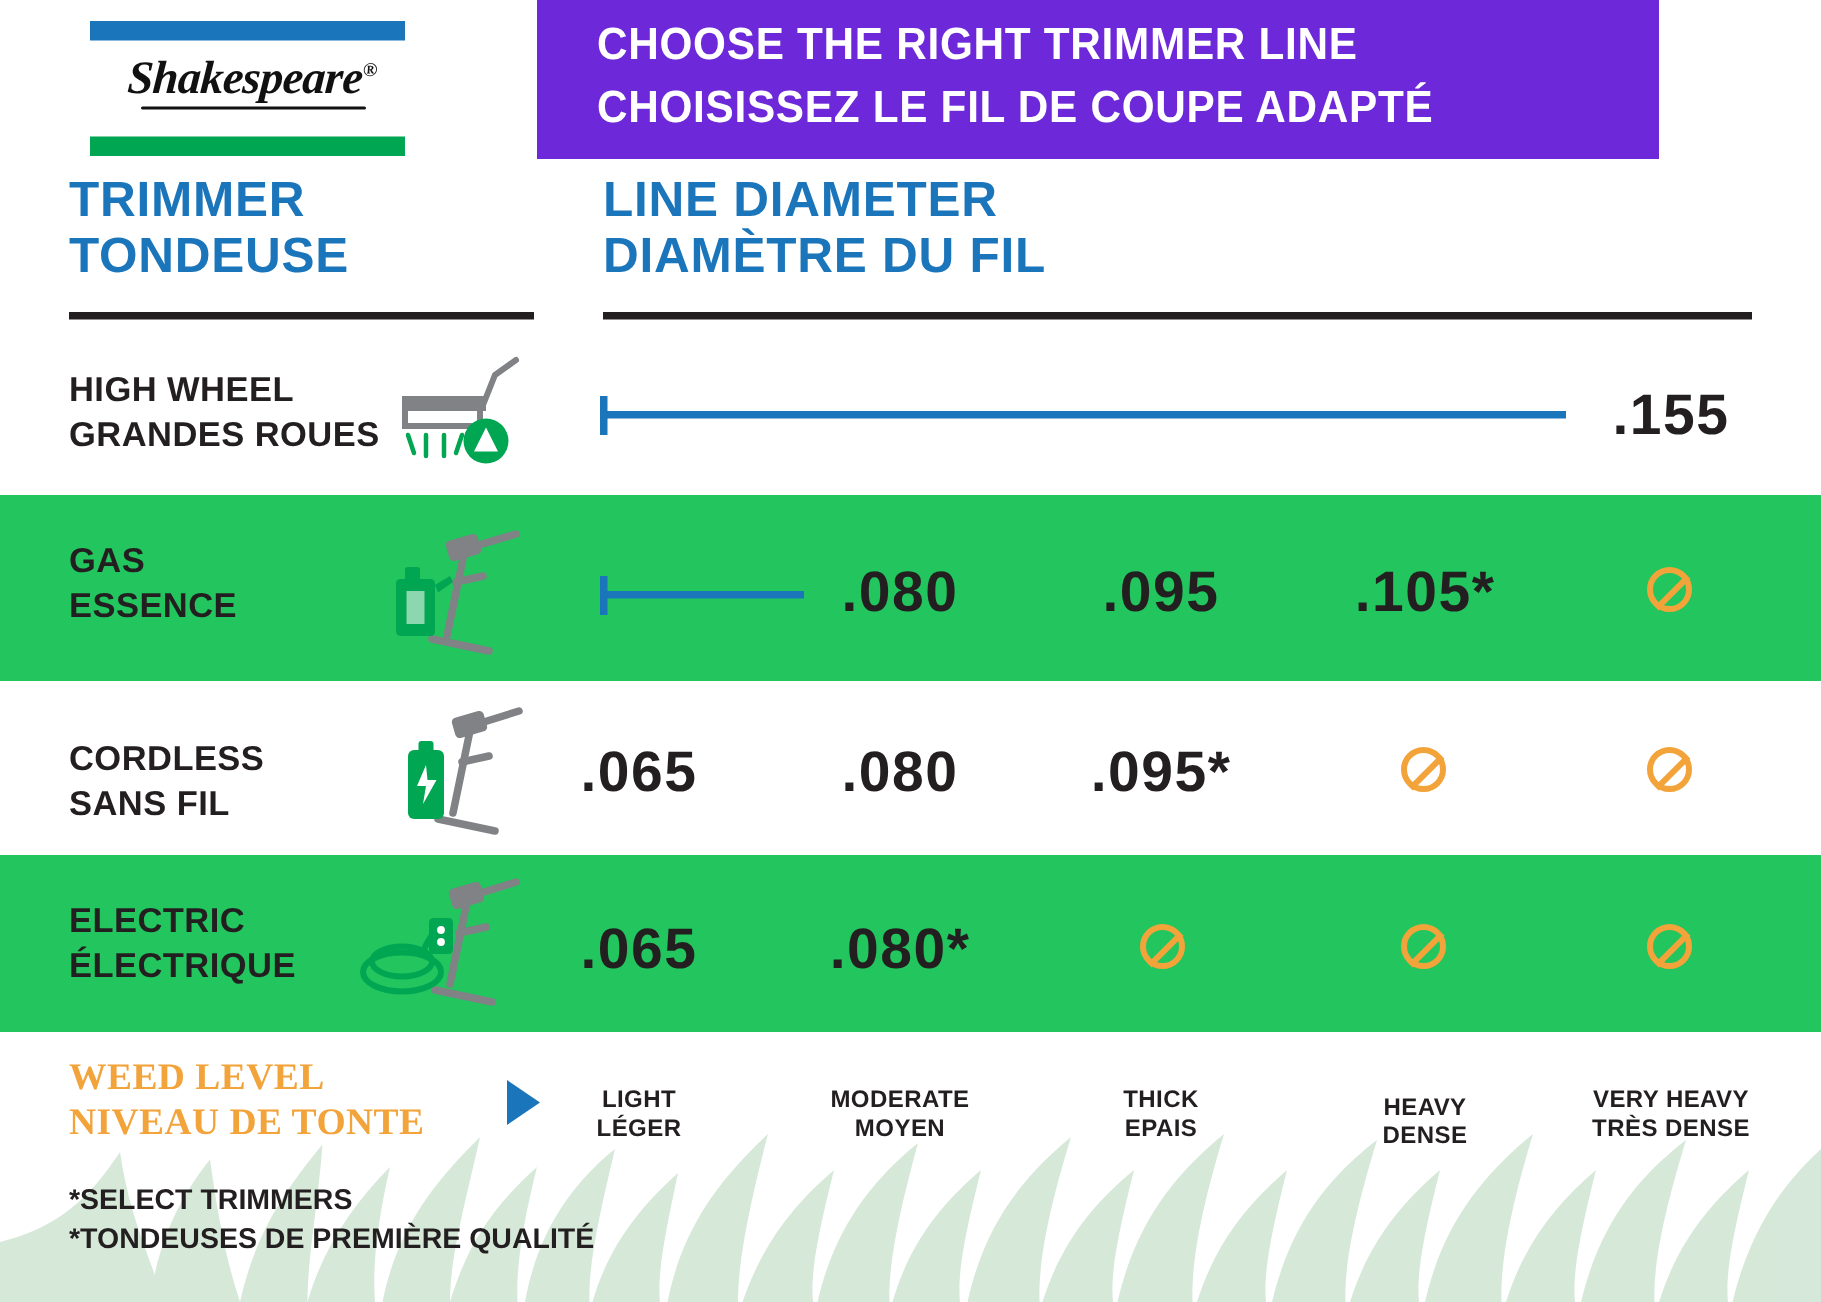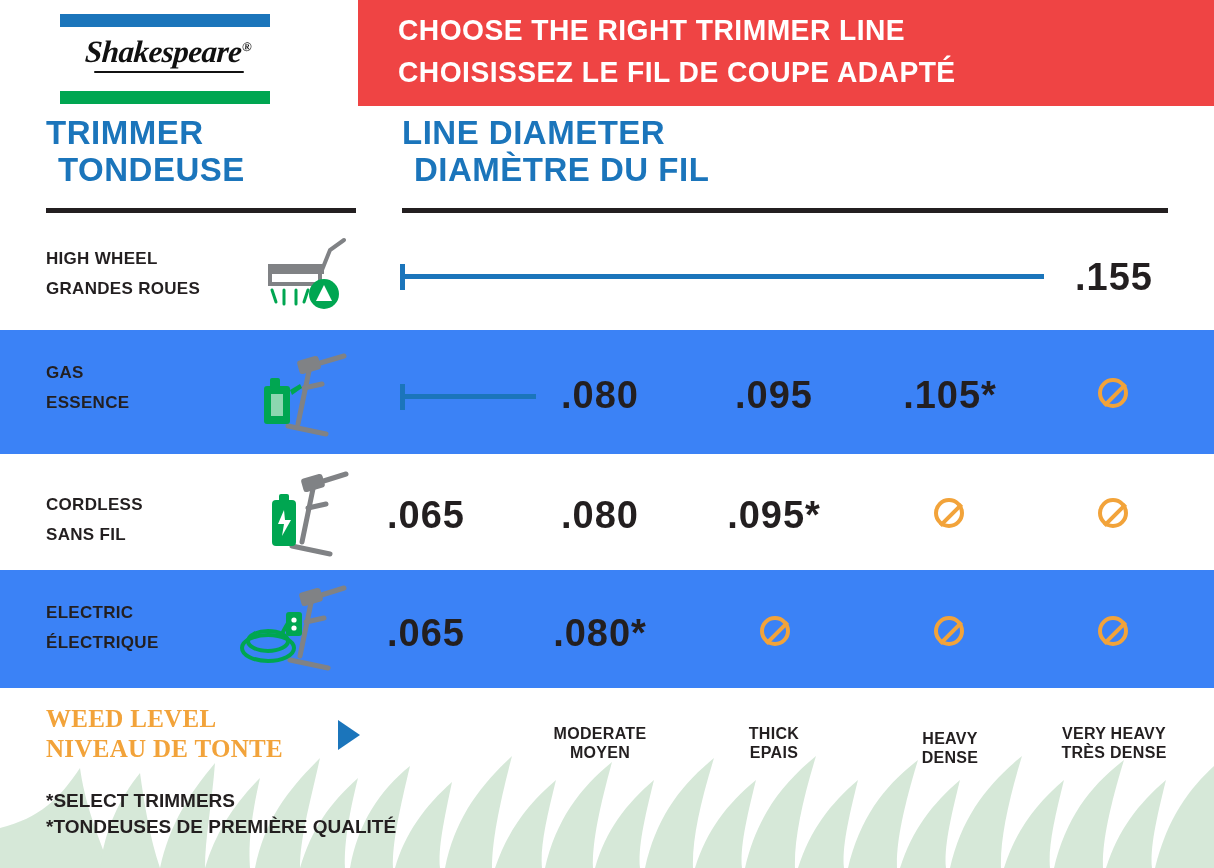--- a/index.html
+++ b/index.html
@@ -65,23 +65,23 @@
   .logo-underline {
     position: absolute;
     left: 34px; top: 63px;
     width: 150px; height: 2px;
     background: #111;
     border-radius: 2px;
   }
   .title-block {
     position: absolute;
     left: 358px; top: 0;
-    width: 856px;
+    width: 748px;
     height: 106px;
-    background: #ef4444;
+    background: #6d28d9;
     color: #ffffff;
     padding: 8px 0 0 40px;
     box-sizing: border-box;
   }
   .title-en {
     font-size: 30px;
     font-weight: bold;
     letter-spacing: 0.5px;
     line-height: 44px;
     font-stretch: condensed;
@@ -103,44 +103,44 @@
     position: absolute;
     top: 114px;
     color: #1b75bb;
     font-weight: bold;
     font-size: 33px;
     line-height: 37px;
     letter-spacing: 0.5px;
   }
   .colhead.left { left: 46px; }
   .colhead.right { left: 402px; }
-  .colhead .l2 { display: block; margin-left: 12px; }
+  .colhead .l2 { display: block; }
 
   .rule {
     position: absolute;
     height: 5px;
     background: #231f20;
     top: 208px;
   }
   .rule.left { left: 46px; width: 310px; }
   .rule.right { left: 402px; width: 766px; }
 
   
   .row {
     position: absolute;
     left: 0;
     width: 1214px;
   }
-  .row.shade { background: #3b82f6; }
+  .row.shade { background: #22c55e; }
   .row-label {
     position: absolute;
     left: 46px;
     font-weight: bold;
     color: #231f20;
-    font-size: 17px;
+    font-size: 23px;
     line-height: 30px;
     letter-spacing: 0.3px;
   }
   .row-icon {
     position: absolute;
   }
   .cell {
     position: absolute;
     text-align: center;
     font-weight: bold;
@@ -400,20 +400,24 @@
       <div class="nosym" style="left:1098px;top:46px;"></div>
     </div>
 
     <div class="row" style="top:688px;height:90px;">
       <div class="weed-title" style="top:16px;">
         <span>WEED LEVEL</span><br>
         <span>NIVEAU DE TONTE</span>
       </div>
       <div class="weed-arrow" style="left:338px;top:32px;"></div>
 
+      <div class="weed-cell" style="left:338px;top:36px;width:176px;">
+        <span>LIGHT</span><br>
+        <span>LÉGER</span>
+      </div>
       <div class="weed-cell" style="left:686px;top:36px;width:176px;">
         <span>THICK</span><br>
         <span>EPAIS</span>
       </div>
       <div class="weed-cell" style="left:512px;top:36px;width:176px;">
         <span>MODERATE</span><br>
         <span>MOYEN</span>
       </div>
       <div class="weed-cell" style="left:862px;top:41px;width:176px;">
         <span>HEAVY</span><br>

